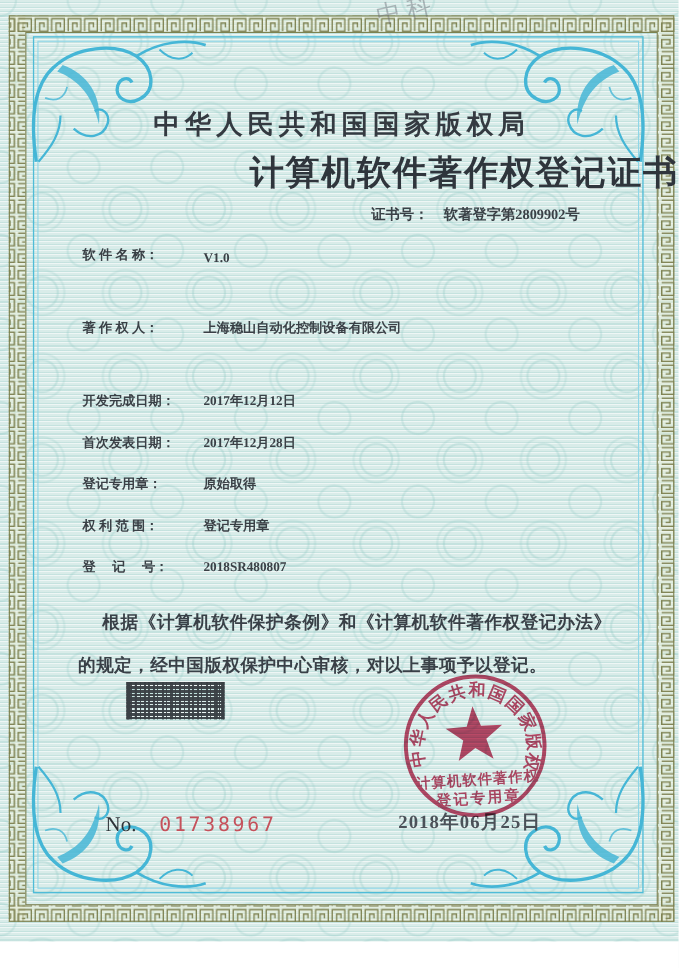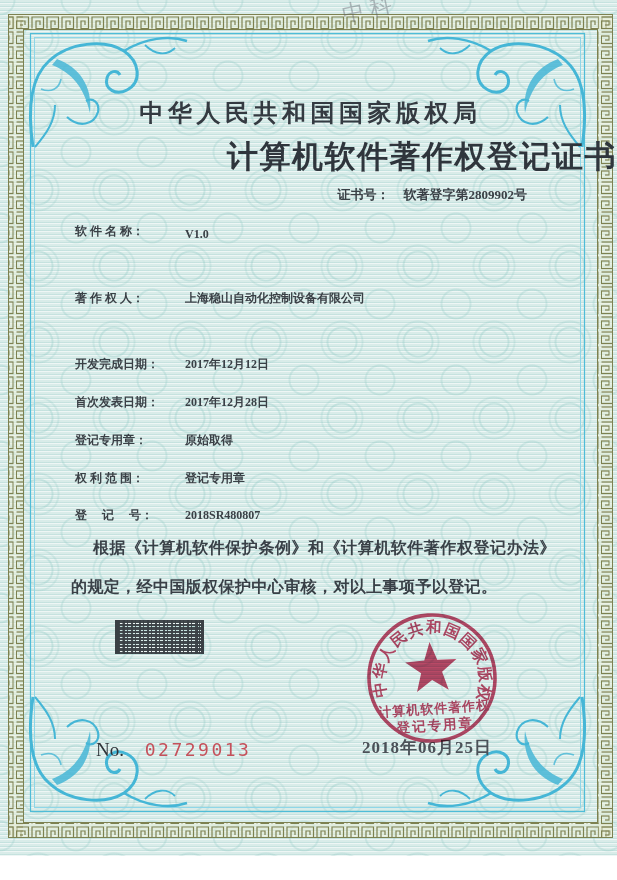--- a/index.html
+++ b/index.html
@@ -27,21 +27,21 @@
     left:0; right:0; top:136px; text-align:right; font-size:31px; font-weight:700;
     letter-spacing:1.5px; color:#2f353c;
   }
   .certno-row { top:186px; right:90px; font-size:13px; font-weight:700; }
   .certno-row .lbl { margin-right:14px; }
   .field-row { left:75px; right:30px; font-size:12px; font-weight:700; line-height:21px; }
   .field-row .flabel { display:inline-block; }
   .field-row .fvalue { position:absolute; left:110px; top:0; white-space:nowrap; }
   .fvalue .v2 { display:block; margin-top:3px; }
   .statement {
-    left:71px; top:528px; width:485px; font-size:16px; font-weight:700;
+    left:71px; top:547px; width:485px; font-size:16px; font-weight:700;
     line-height:39px; text-indent:22px; letter-spacing:.4px; color:#394047;
     text-align:justify;
   }
   .barcode {
     position:absolute; left:115px; top:620px; width:89px; height:34px;
     background-image:
       repeating-linear-gradient(90deg, rgba(58,64,69,.92) 0 2px, rgba(58,64,69,0) 2px 4px, rgba(58,64,69,.92) 4px 5px, rgba(58,64,69,0) 5px 8px),
       repeating-linear-gradient(0deg, rgba(58,64,69,.95) 0 2px, rgba(58,64,69,0) 2px 3px, rgba(58,64,69,.95) 3px 6px, rgba(58,64,69,0) 6px 7px);
   }
   .barcode::before, .barcode::after {
@@ -150,21 +150,21 @@
   </div>
 
   <div class="txt statement">根据《计算机软件保护条例》和《计算机软件著作权登记办法》的规定，经中国版权保护中心审核，对以上事项予以登记。</div>
 
   <div class="barcode"></div>
 
   <div class="txt issue-date">2018年06月25日</div>
 
   <div class="txt serial-row">
     <span class="no">No.</span>
-    <span class="digits">02729013</span>
+    <span class="digits">01738967</span>
   </div>
 
   <svg class="stamp" width="154" height="154" viewBox="0 0 154 154">
     <defs>
       <path id="arcT" d="M31.8,95.6 A48,48 0 1 1 122.2,95.6" fill="none"></path>
     </defs>
     <circle cx="77" cy="77" r="63" fill="none" stroke="#c23d5e" stroke-width="3.6"></circle>
     <polygon points="77,41 83.5,59.1 102.7,59.7 87.5,71.4 92.9,89.8 77,79 61.1,89.8 66.5,71.4 51.3,59.7 70.5,59.1" fill="#c23d5e"></polygon>
     <text font-size="15.5" font-weight="bold" fill="#c23d5e" letter-spacing="1.5" font-family="Liberation Serif, DejaVu Serif, serif">
       <textPath href="#arcT" startOffset="2%">中华人民共和国国家版权局</textPath>

